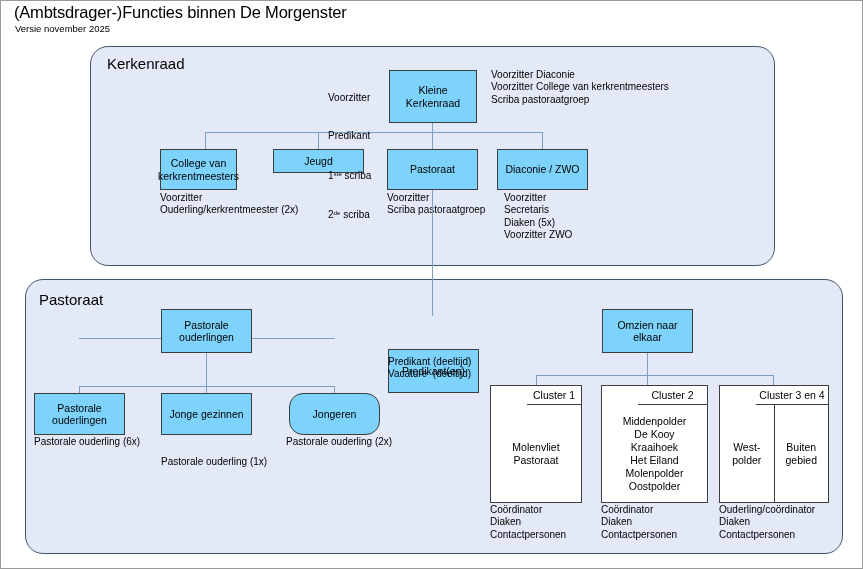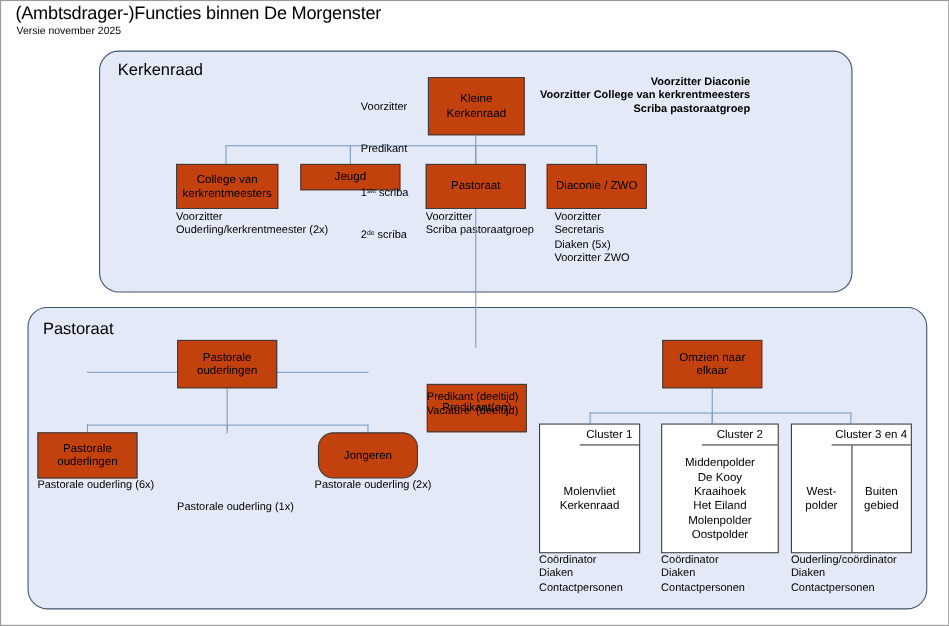--- a/index.html
+++ b/index.html
@@ -42,42 +42,42 @@
   }
   .panel-title {
     position: absolute;
     font-size: 15px;
     white-space: nowrap;
   }
 
   
   .box {
     position: absolute;
-    background: #c2410c;
+    background: #7dd3fc;
     border: 1.3px solid #3d3d3d;
     box-sizing: border-box;
     display: flex;
     align-items: center;
     justify-content: center;
     text-align: center;
     font-size: 10.5px;
     line-height: 12.5px;
     z-index: 3;
   }
   .box span { display: block; }
 
   
   .caption {
     position: absolute;
     font-size: 10px;
     line-height: 12.4px;
     white-space: pre;
     z-index: 4;
   }
-  .caption.right { text-align: right; font-weight: bold; }
+  .caption.right { text-align: left; }
 
   
   .hline, .vline {
     position: absolute;
     background: #7d9fc4;
     z-index: 1;
   }
   .hline { height: 1.4px; }
   .vline { width: 1.4px; }
 
@@ -154,21 +154,21 @@
 Voorzitter College van kerkrentmeesters
 Scriba pastoraatgroep</div>
 
   <div class="vline" style="left:431px; top:122px; height:48px;"></div>
   <div class="hline" style="left:204px; top:131px; width:338px;"></div>
   <div class="vline" style="left:204px; top:131px; height:19px;"></div>
   <div class="vline" style="left:317px; top:131px; height:19px;"></div>
   <div class="vline" style="left:431px; top:131px; height:19px;"></div>
   <div class="vline" style="left:541px; top:131px; height:19px;"></div>
 
-  <div class="box" style="left:159px; top:148px; width:93px; height:41px;">
+  <div class="box" style="left:159px; top:148px; width:77px; height:41px;">
     <span>
       <span>College van</span>
       <span>kerkrentmeesters</span>
     </span>
   </div>
   <div class="caption" style="left:159px; top:191px;">Voorzitter
 Ouderling/kerkrentmeester (2x)</div>
 
   <div class="box" style="left:272px; top:148px; width:91px; height:24px;">
     <span>
@@ -214,20 +214,25 @@
   <div class="vline" style="left:333px; top:385px; height:8px;"></div>
 
   <div class="box" style="left:33px; top:392px; width:91px; height:42px;">
     <span>
       <span>Pastorale</span>
       <span>ouderlingen</span>
     </span>
   </div>
   <div class="caption" style="left:33px; top:435px;">Pastorale ouderling (6x)</div>
 
+  <div class="box" style="left:160px; top:392px; width:91px; height:42px;">
+    <span>
+      <span>Jonge gezinnen</span>
+    </span>
+  </div>
   <div class="caption" style="left:160px; top:435px;margin-top:20px;">Pastorale ouderling (1x)</div>
 
   <div class="box" style="left:288px; top:392px; width:91px; height:42px;border-radius:14px;">
     <span>
       <span>Jongeren</span>
     </span>
   </div>
   <div class="caption" style="left:285px; top:435px;">Pastorale ouderling (2x)</div>
 
   <div class="box" style="left:387px; top:308px; width:91px; height:44px;margin-top:40px;">
@@ -247,21 +252,21 @@
 
   <div class="vline" style="left:646px; top:352px; height:38px;"></div>
   <div class="hline" style="left:535px; top:374px; width:238px;"></div>
   <div class="vline" style="left:535px; top:374px; height:11px;"></div>
   <div class="vline" style="left:646px; top:374px; height:11px;"></div>
   <div class="vline" style="left:772px; top:374px; height:11px;"></div>
 
   <div class="cluster" style="left:489px; top:384px; width:92px; height:118px;">
     <div class="cluster-head">Cluster 1</div>
     <div class="cluster-body" style="white-space:pre;">Molenvliet
-Kerkenraad</div>
+Pastoraat</div>
   </div>
   <div class="caption" style="left:489px; top:503px;">Coördinator
 Diaken
 Contactpersonen</div>
 
   <div class="cluster" style="left:600px; top:384px; width:107px; height:118px;">
     <div class="cluster-head">Cluster 2</div>
     <div class="cluster-body" style="white-space:pre;">Middenpolder
 De Kooy
 Kraaihoek

